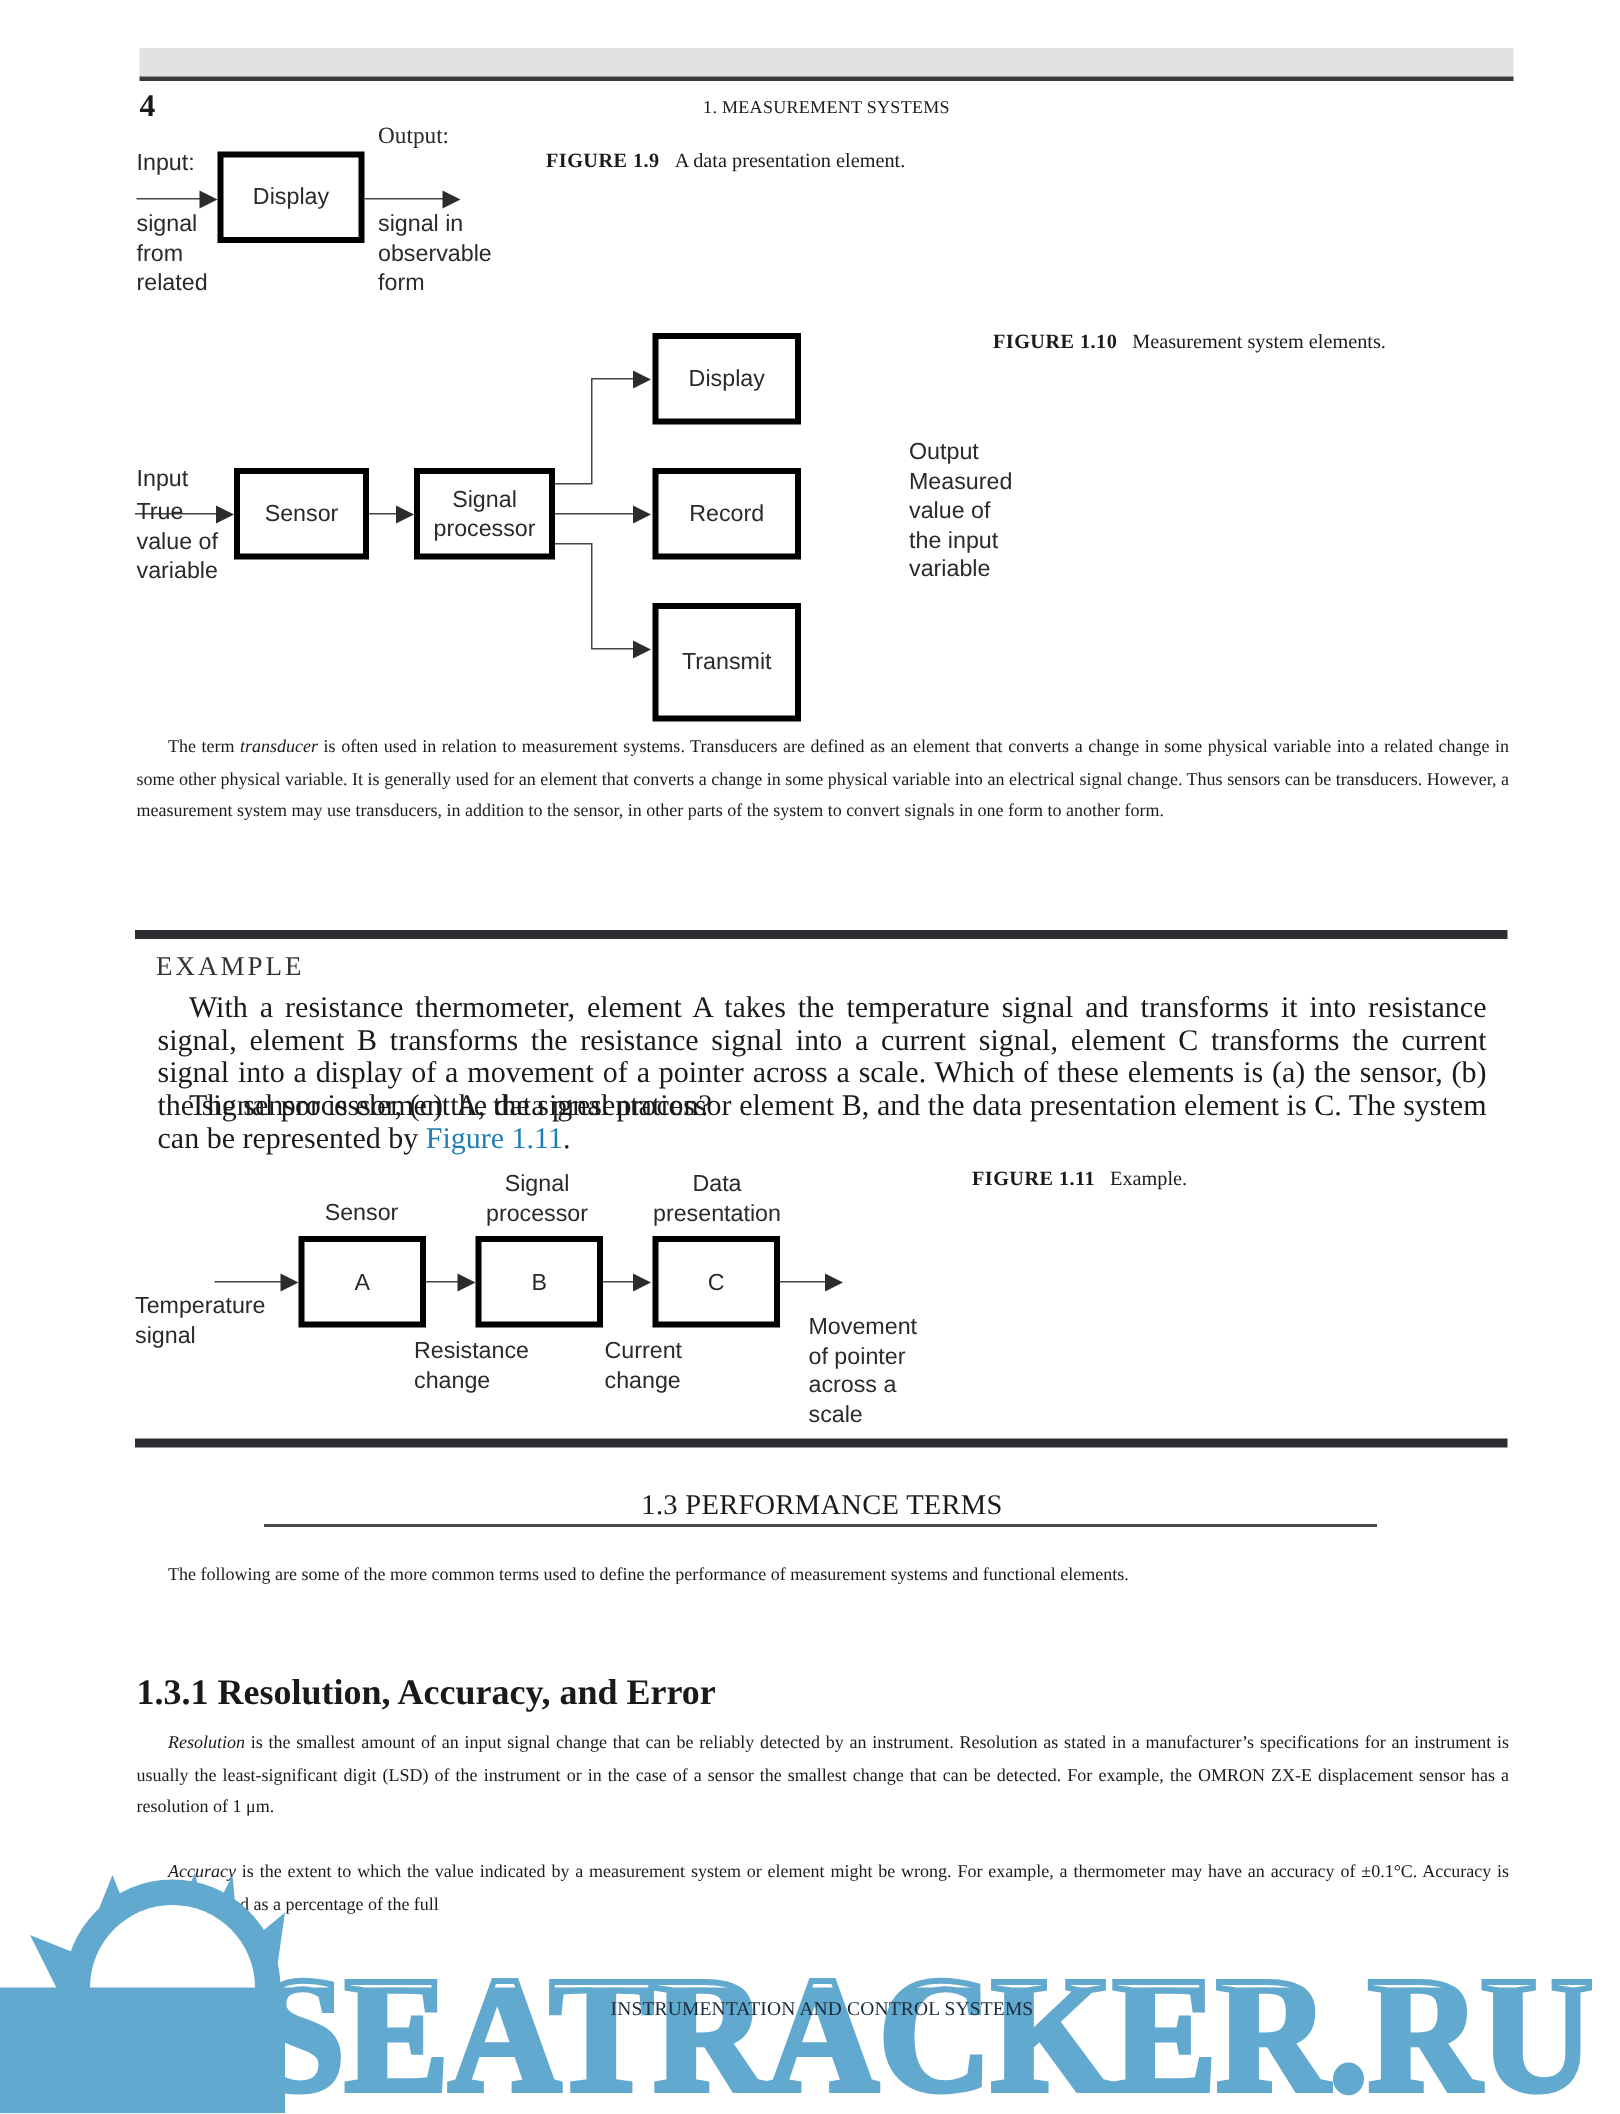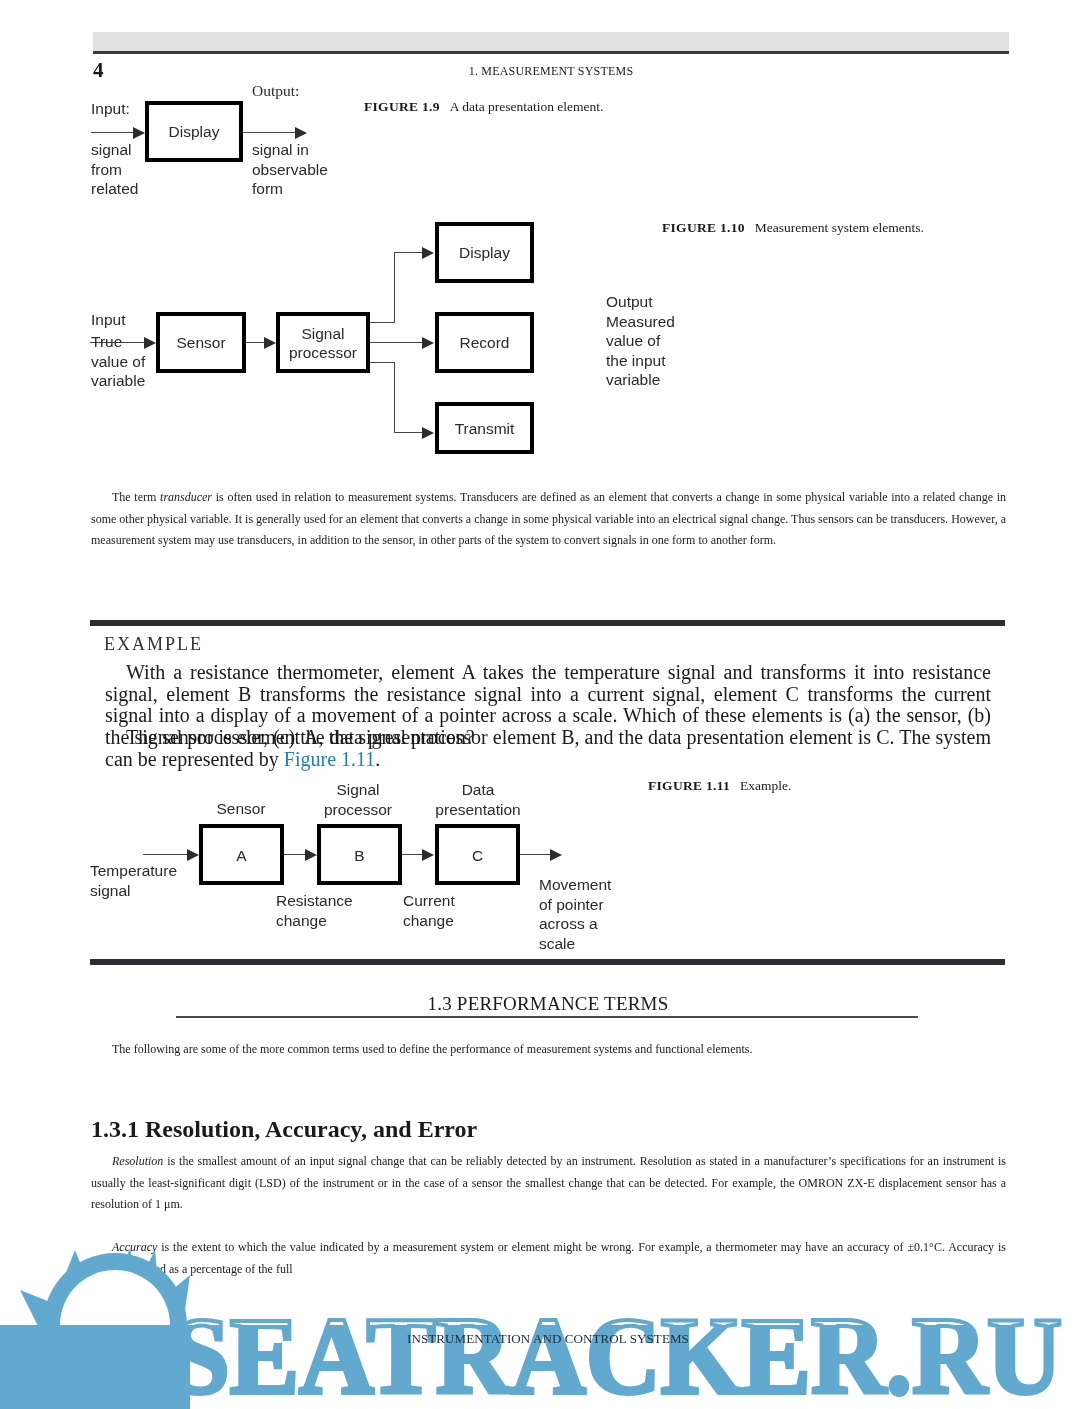--- a/index.html
+++ b/index.html
@@ -106,21 +106,21 @@
   <div class="line" style="left:394px;top:362px;width:1px;height:70px;"></div>
   <div class="line" style="left:394px;top:432px;width:30px;height:1px;"></div>
   <div class="arrow" style="left:422px;top:427px;"></div>
 
   <div class="box" style="left:435px;top:222px;width:99px;height:61px;">
     <span>Display</span>
   </div>
   <div class="box" style="left:435px;top:312px;width:99px;height:61px;">
     <span>Record</span>
   </div>
-  <div class="box" style="left:435px;top:402px;width:99px;height:52px;">
+  <div class="box" style="left:435px;top:402px;width:99px;height:79px;">
     <span>Transmit</span>
   </div>
   <div class="abs sans" style="left:558px;top:292px;margin-left:48px;">
     <div>Output</div>
     <div>Measured</div>
     <div>value of</div>
     <div>the input</div>
     <div>variable</div>
   </div>
   <div class="caption" style="left:662px;top:220px;">

